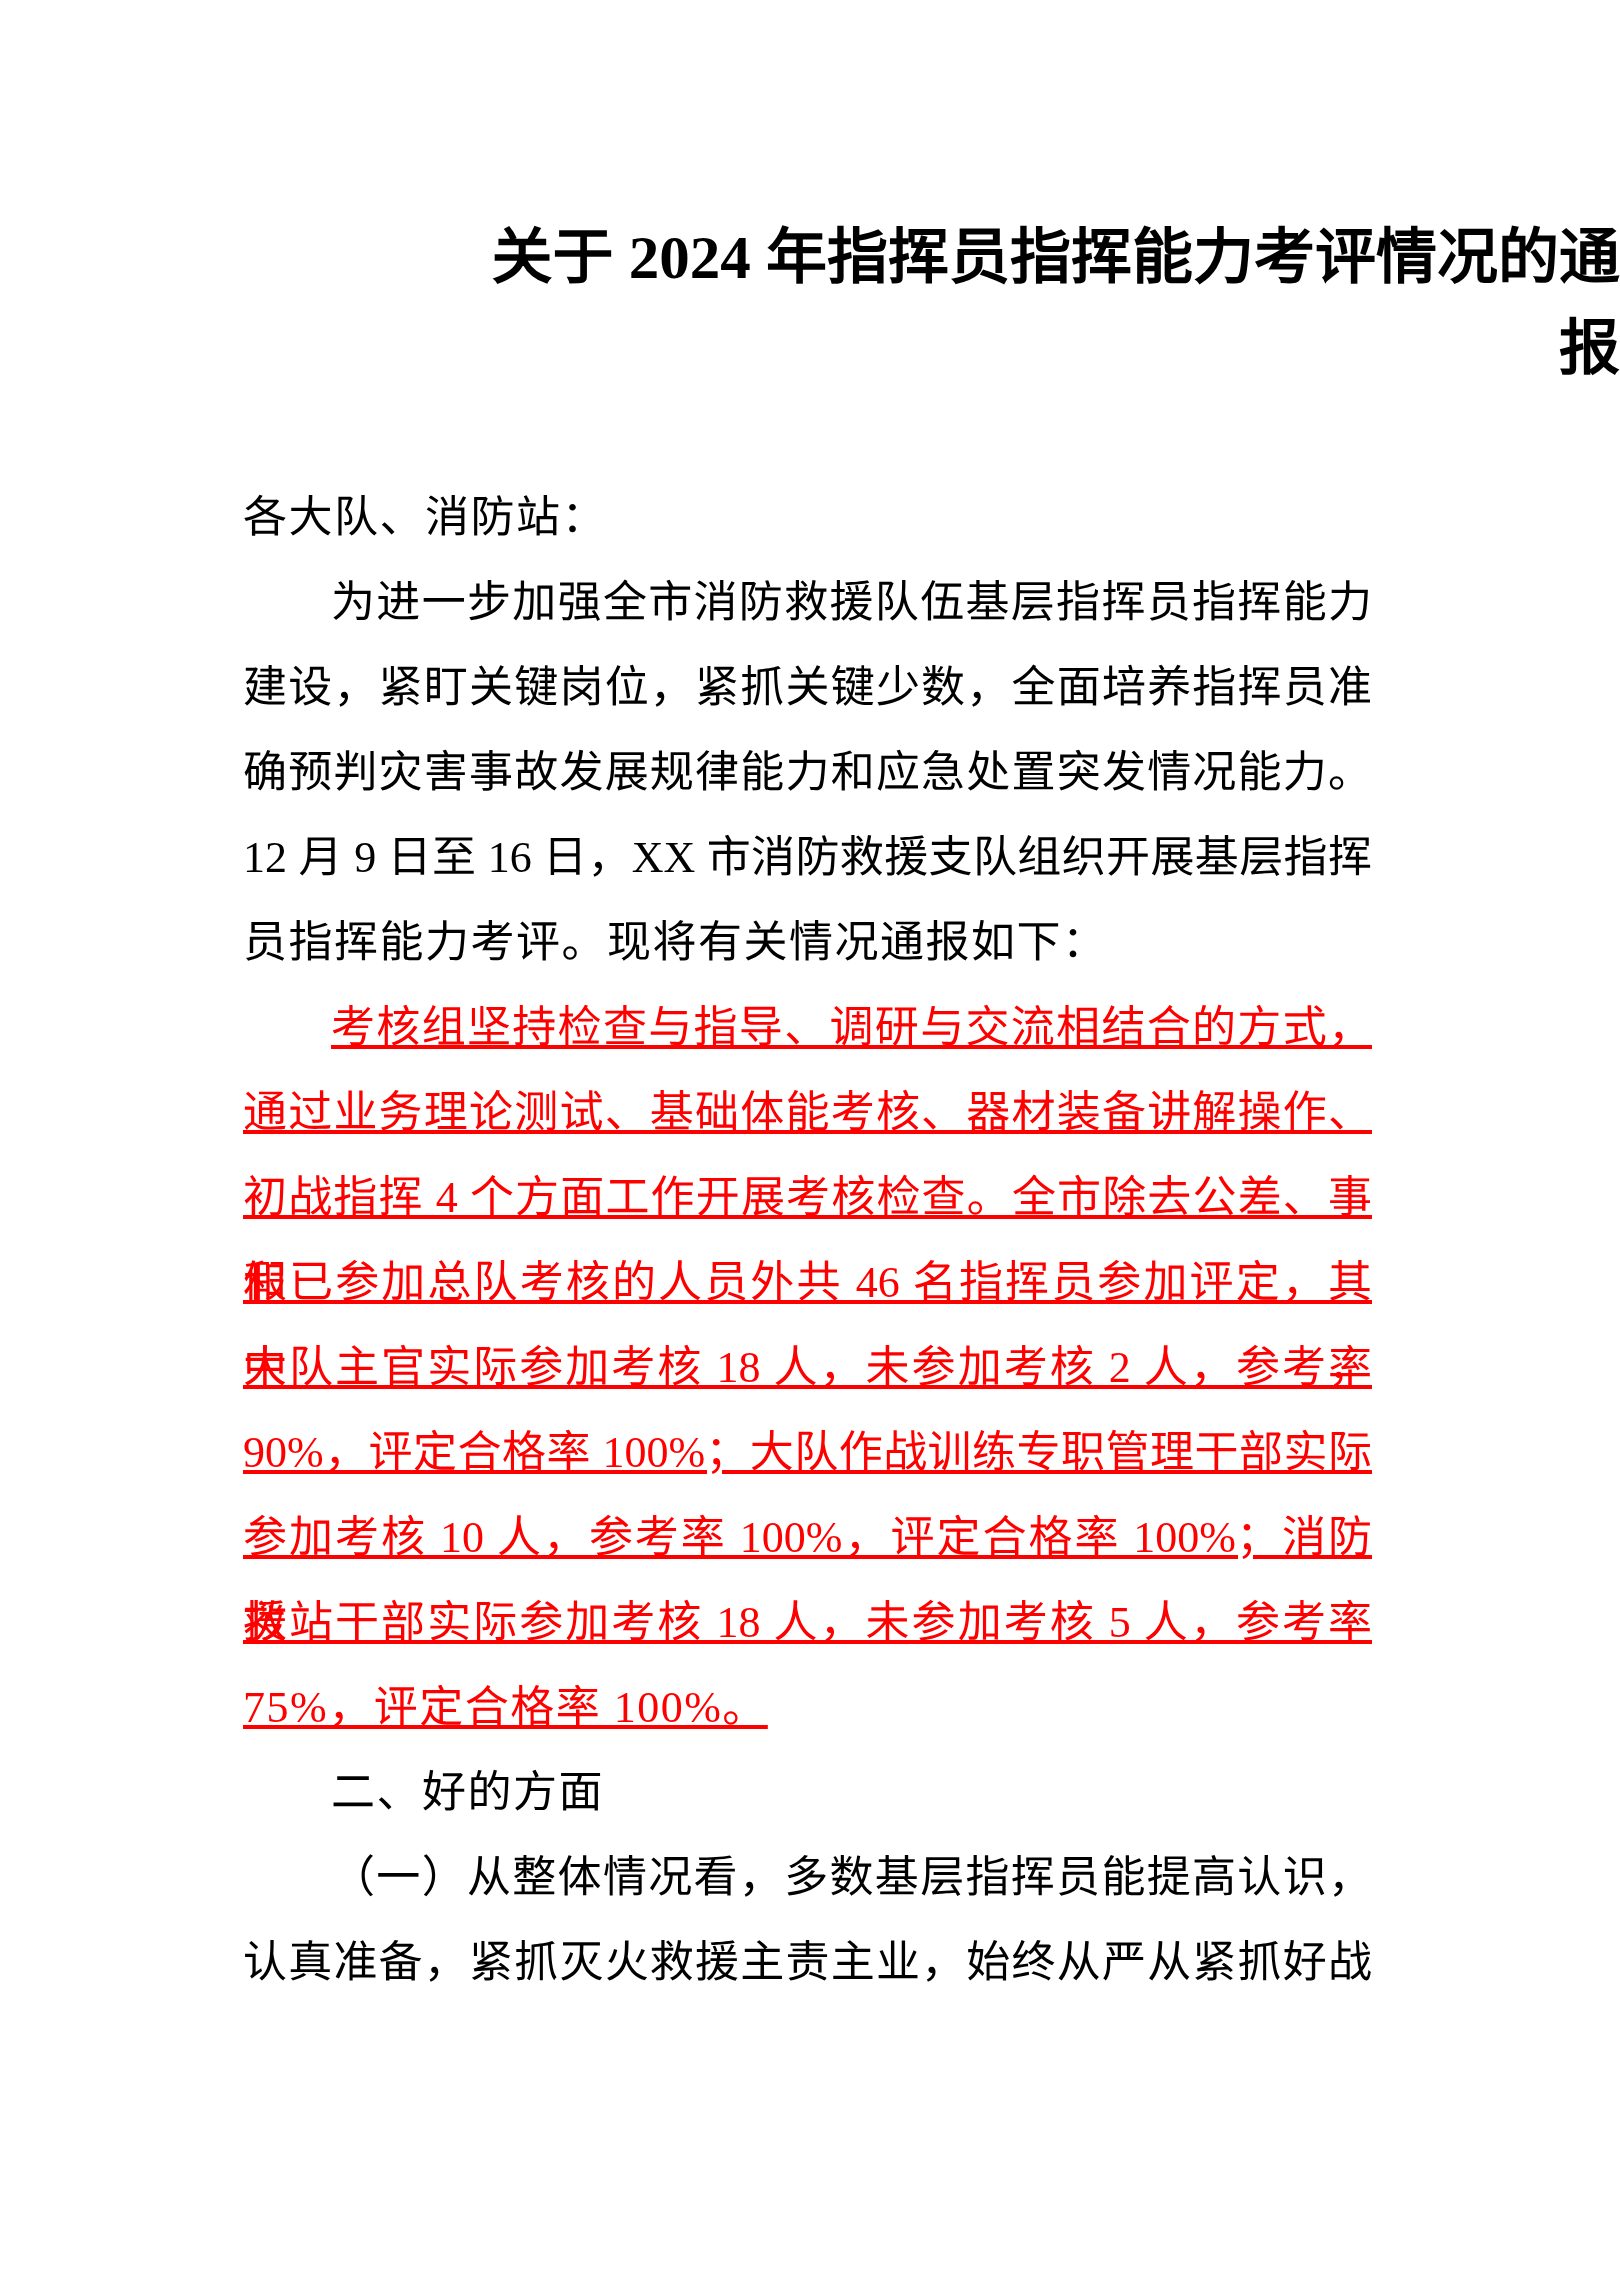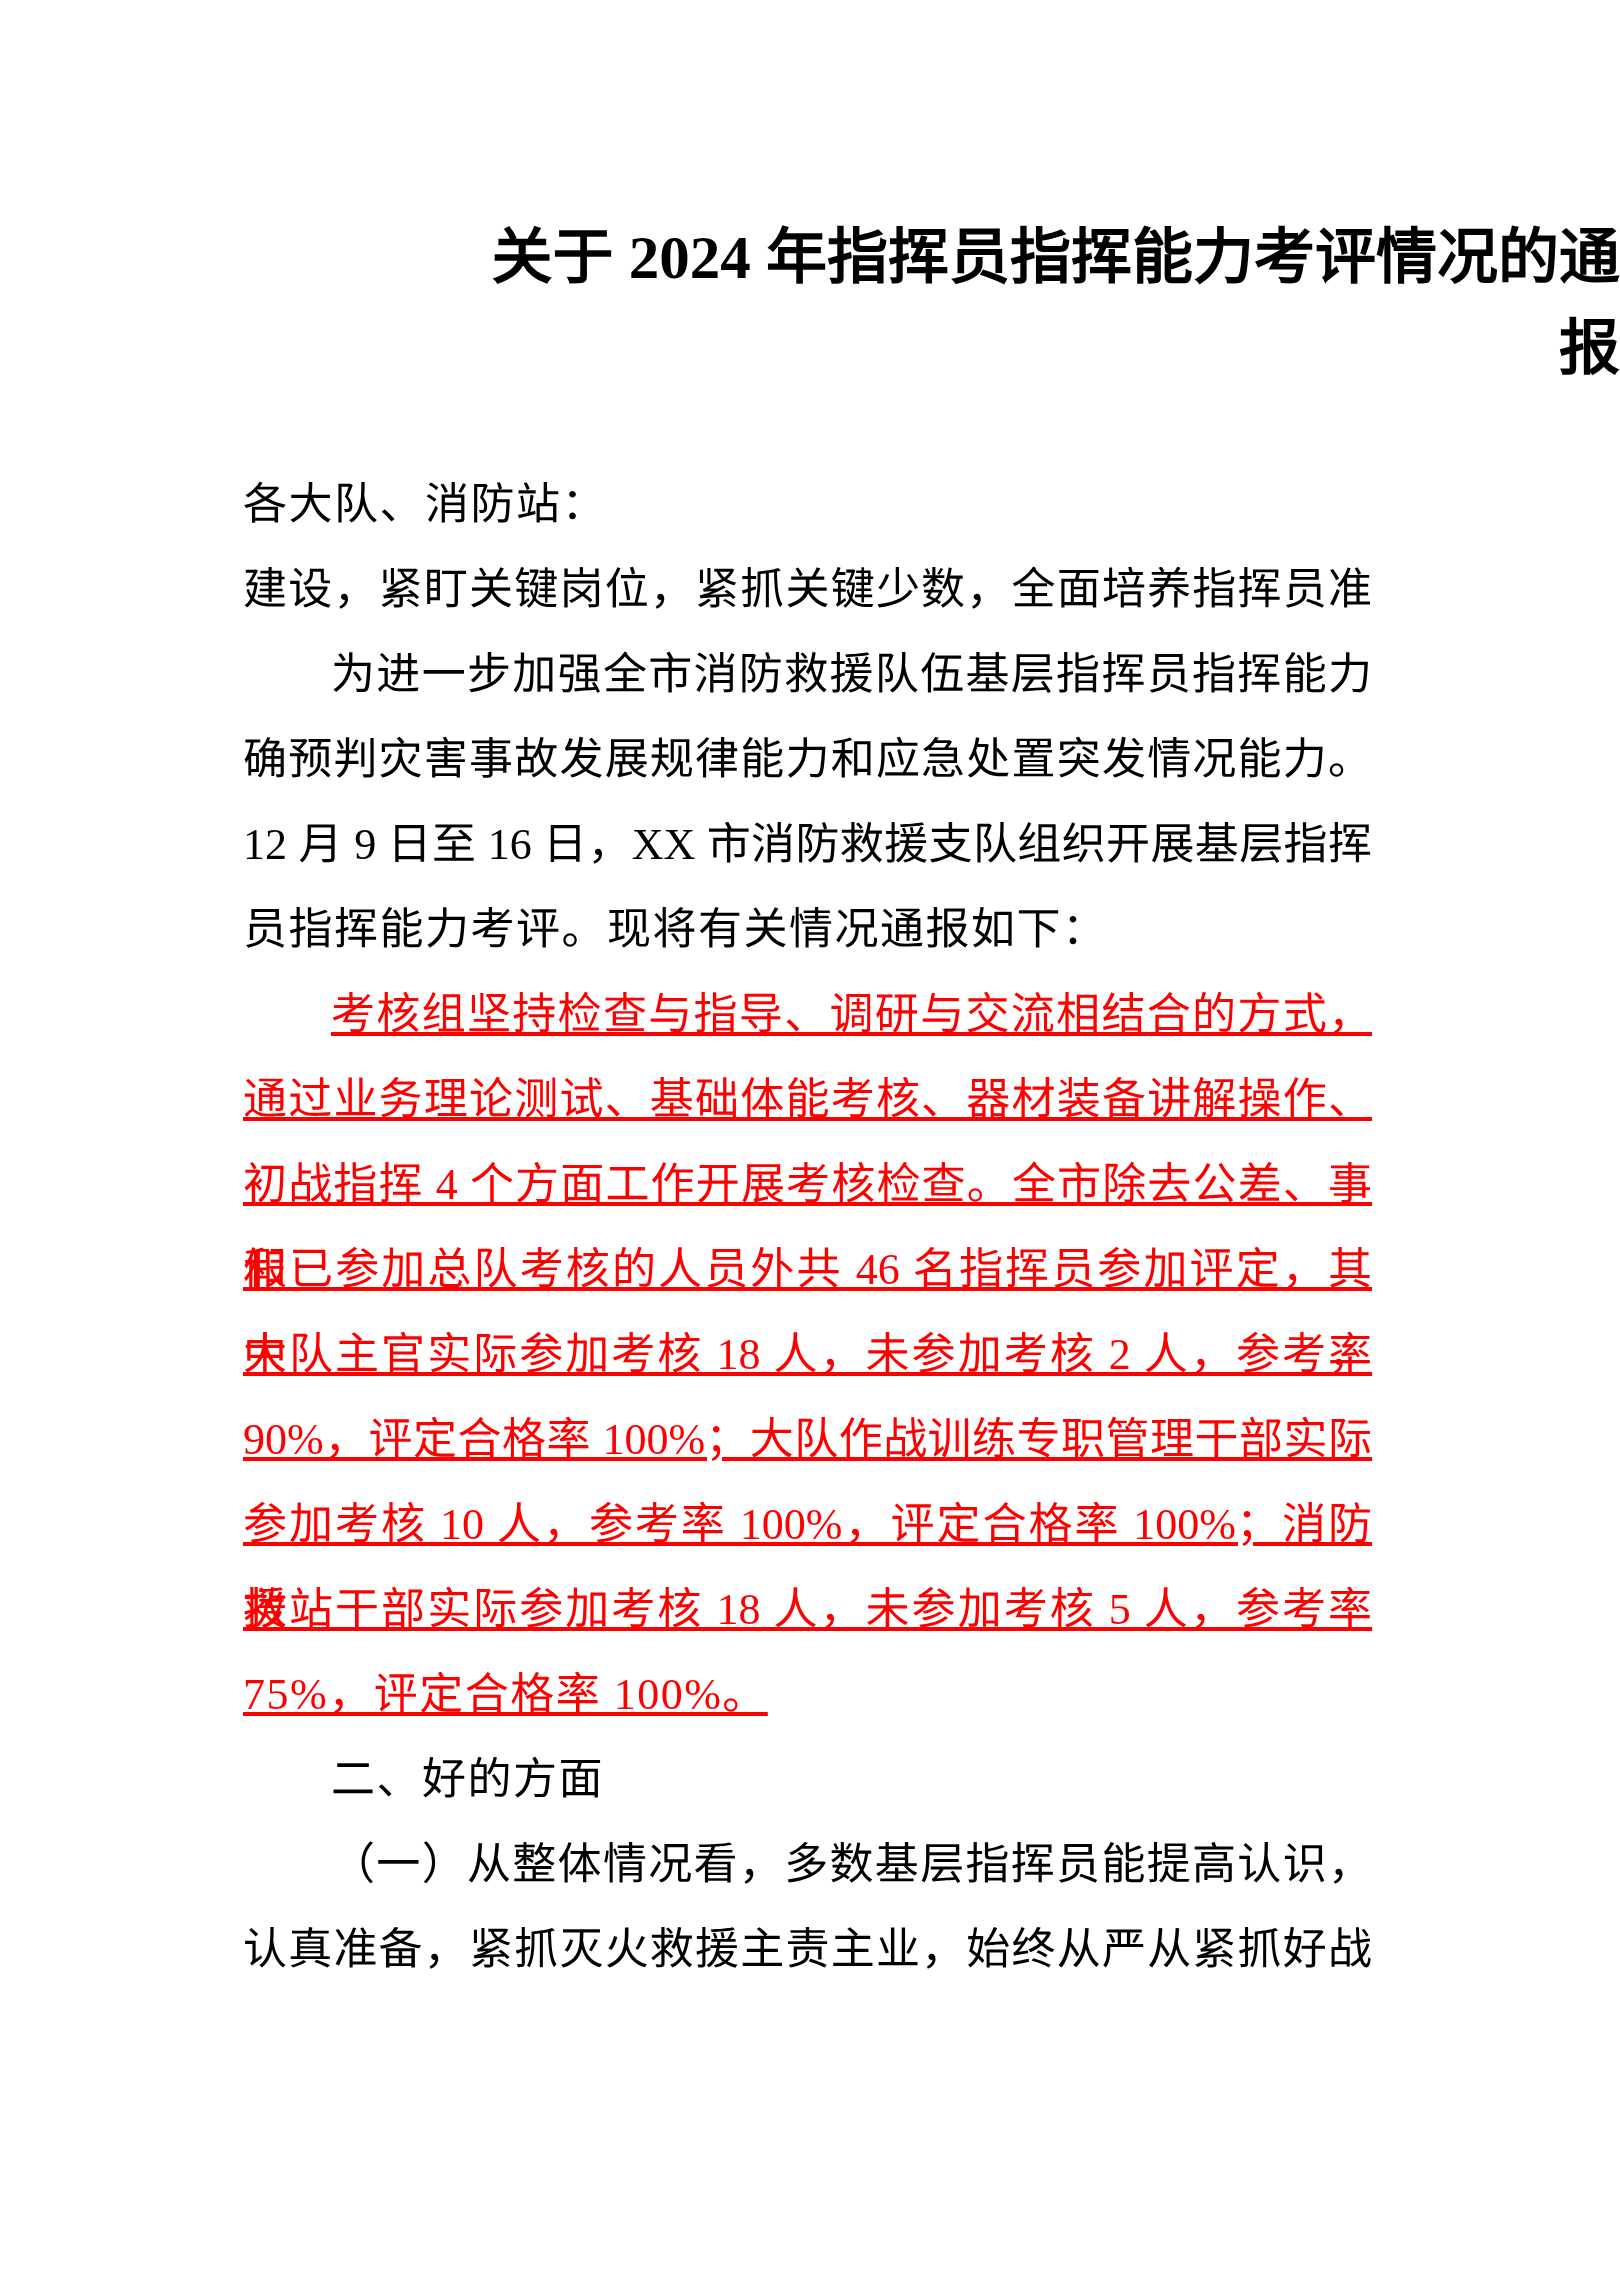--- a/index.html
+++ b/index.html
@@ -25,21 +25,21 @@
     width:100%;
     text-align:right;
     font-weight:bold;
     font-size:61px;
     line-height:91px;
     color:var(--ink);
     letter-spacing:0px;
   }
   .doc-body{
     position:absolute;
-    top:462px;
+    top:475px;
     left:243px;
     width:1129px;
     font-size:44px;
     line-height:85px;
     color:var(--ink);
   }
   .line{
     height:85px;
     overflow:visible;
     text-align:left;
@@ -67,22 +67,22 @@
 <div class="page">
 
   <div class="doc-title">
     <div>关于 2024 年指挥员指挥能力考评情况的通</div>
     <div>报</div>
   </div>
 
   <div class="doc-body">
 
   <div class="line">各大队、消防站：</div>
+      <div class="line indent fill">为进一步加强全市消防救援队伍基层指挥员指挥能力</div>
       <div class="line fill">建设，紧盯关键岗位，紧抓关键少数，全面培养指挥员准</div>
-      <div class="line indent fill">为进一步加强全市消防救援队伍基层指挥员指挥能力</div>
       <div class="line fill">确预判灾害事故发展规律能力和应急处置突发情况能力。</div>
       <div class="line fill">12 月 9 日至 16 日，XX 市消防救援支队组织开展基层指挥</div>
       <div class="line">员指挥能力考评。现将有关情况通报如下：</div>
       <div class="line red indent fill">考核组坚持检查与指导、调研与交流相结合的方式，</div>
       <div class="line red fill">通过业务理论测试、基础体能考核、器材装备讲解操作、</div>
       <div class="line red fill">初战指挥 4 个方面工作开展考核检查。全市除去公差、事假</div>
       <div class="line red fill">和已参加总队考核的人员外共 46 名指挥员参加评定，其中，</div>
       <div class="line red fill">大队主官实际参加考核 18 人，未参加考核 2 人，参考率</div>
       <div class="line red fill">90%，评定合格率 100%；大队作战训练专职管理干部实际</div>
       <div class="line red fill">参加考核 10 人，参考率 100%，评定合格率 100%；消防救</div>

